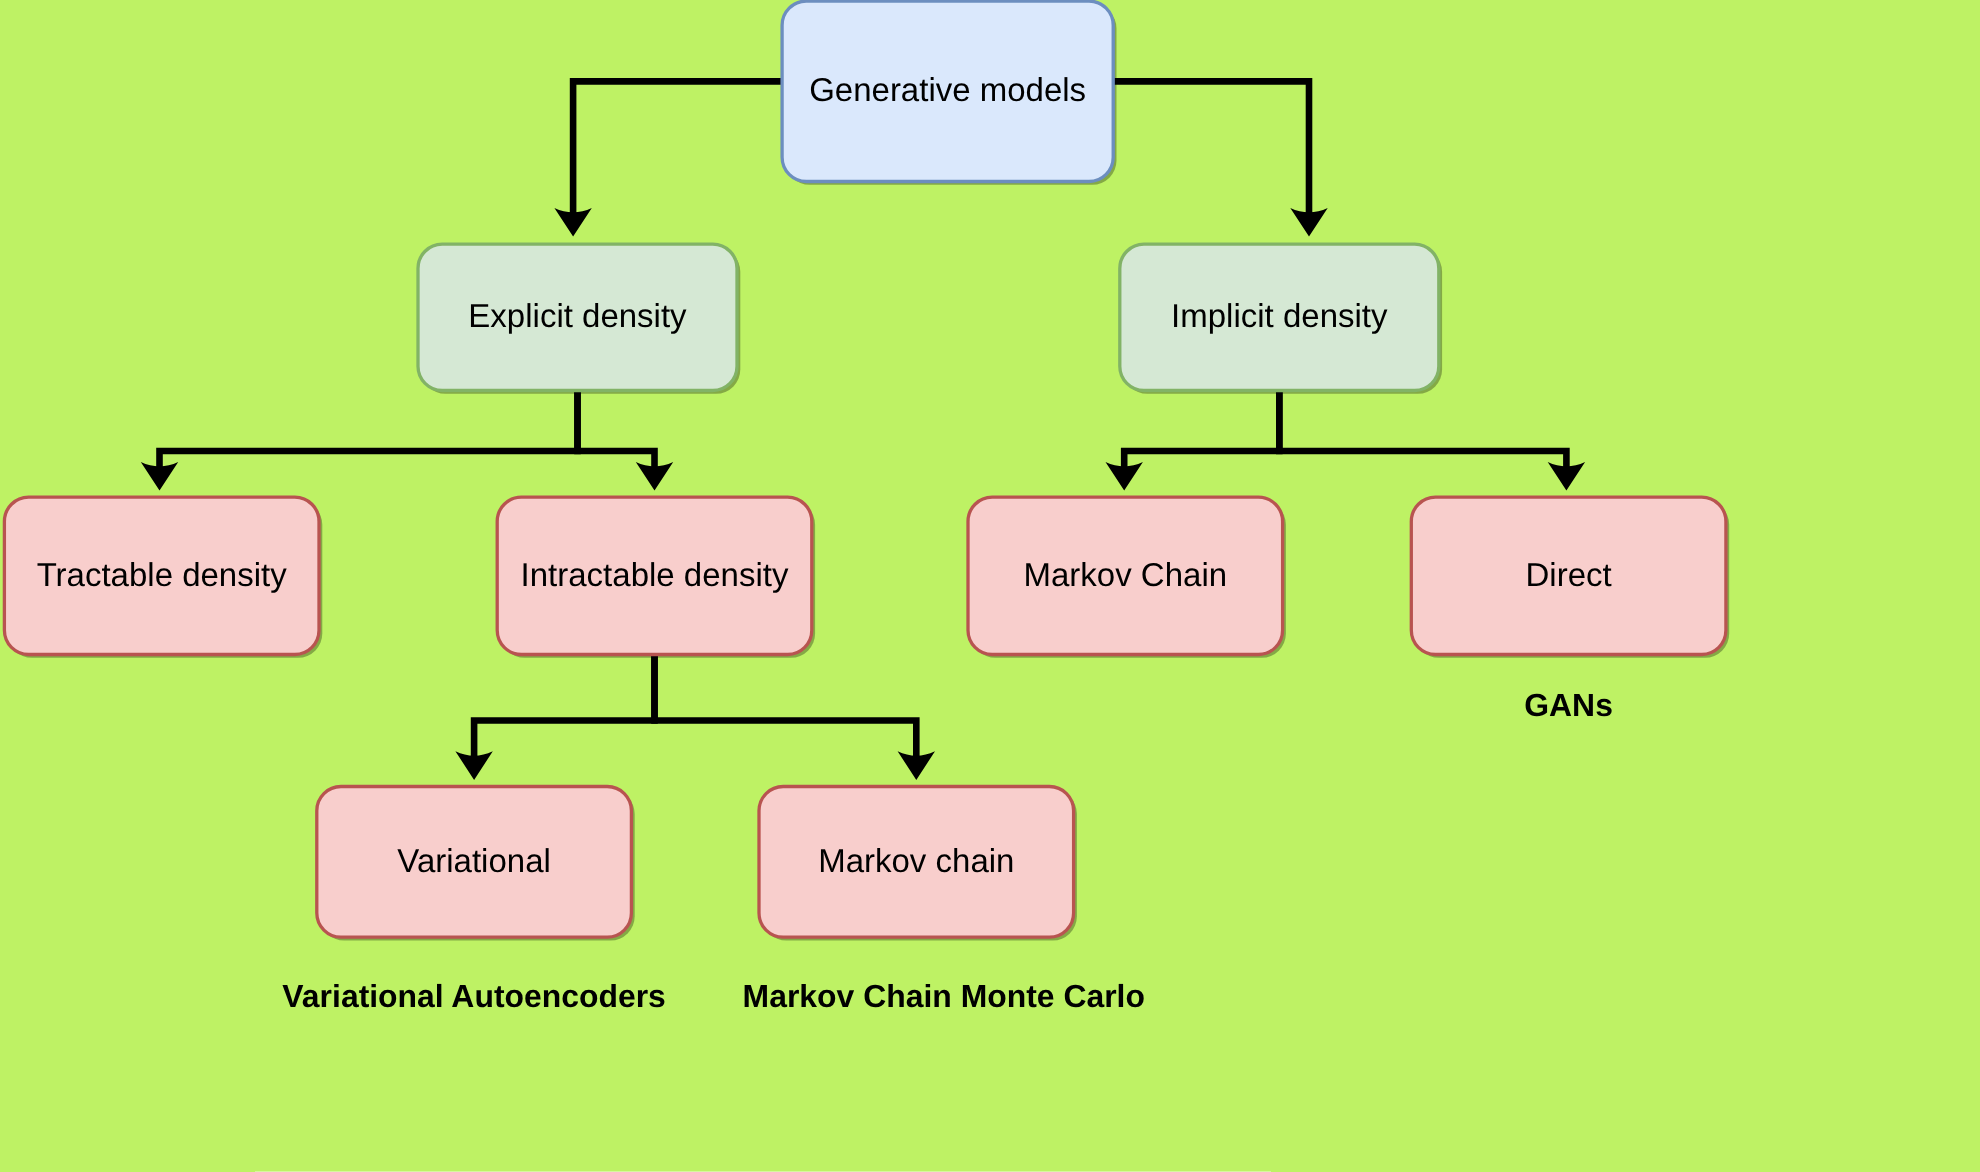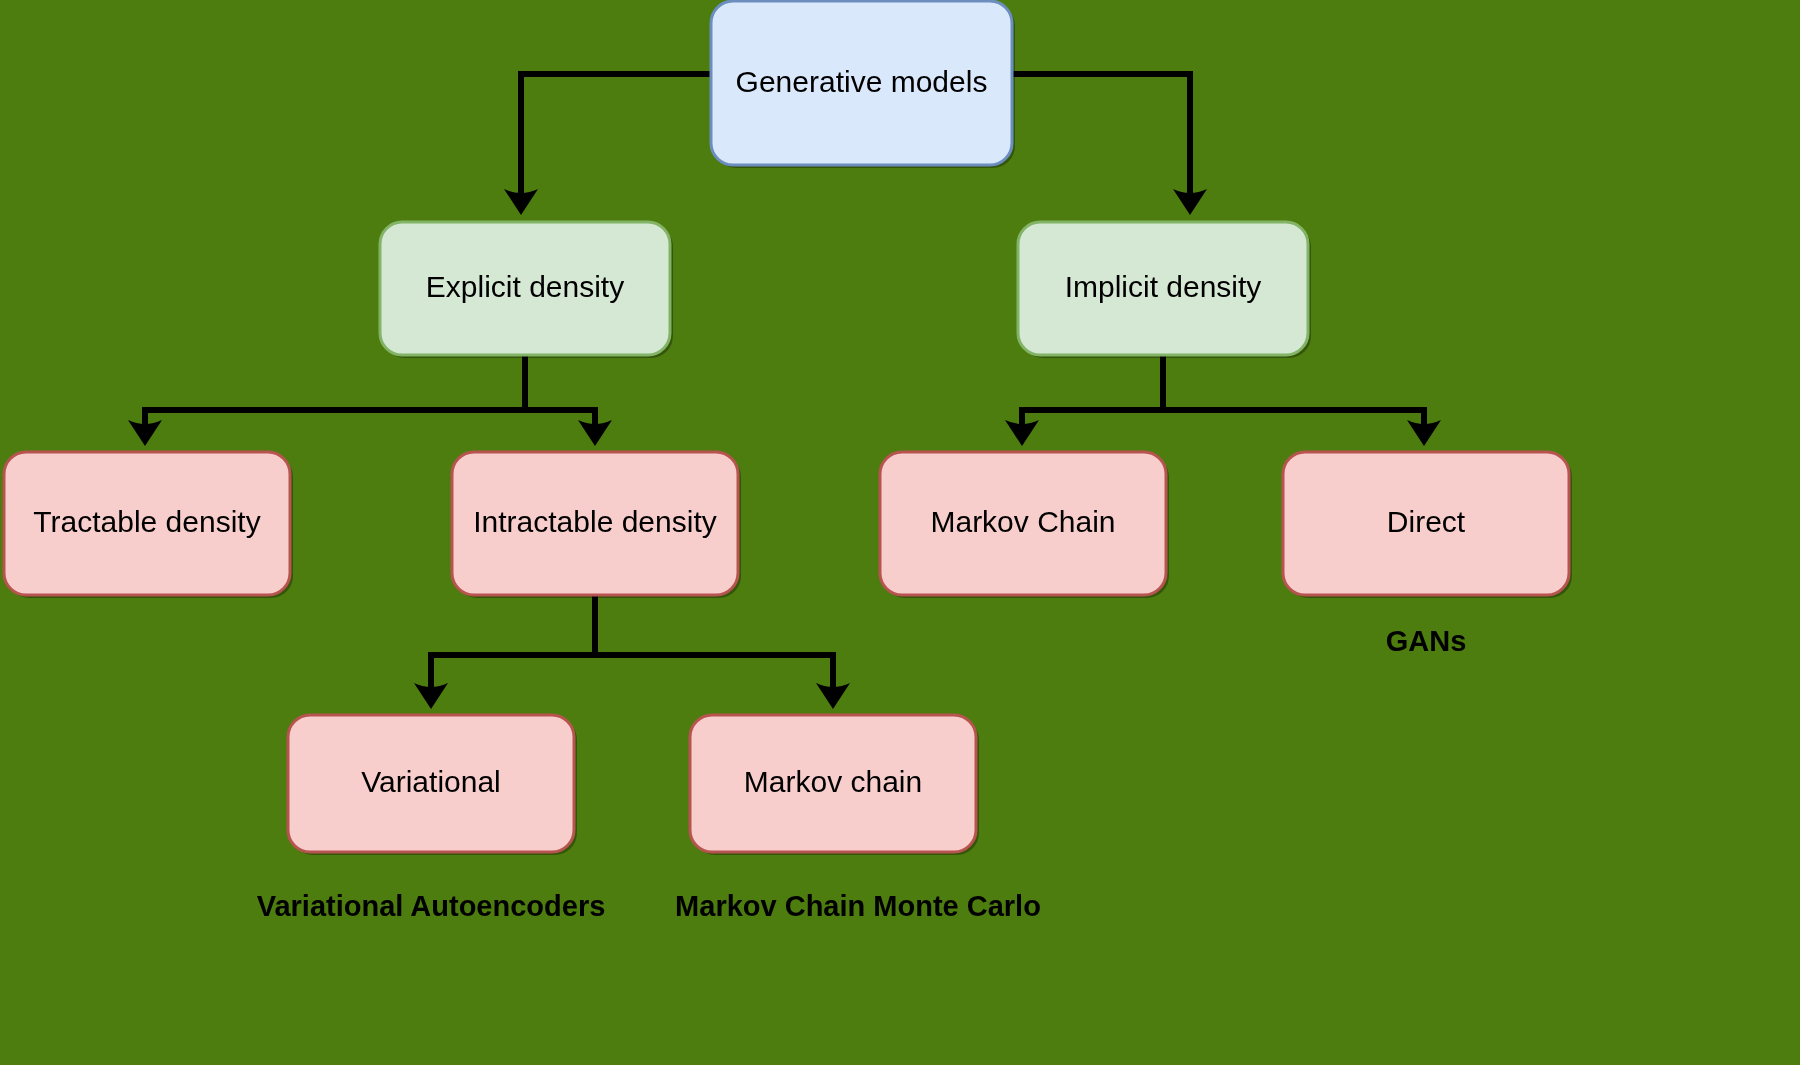--- a/index.html
+++ b/index.html
@@ -50,21 +50,21 @@
     stroke-linejoin: miter;
   }
   .arrow-head {
     fill: #000000;
     stroke: none;
   }
 </style>
 </head>
 <body>
 
-<div id="canvas" style="background: #4d7c0f;">
+<div id="canvas" style="background: #bef264;">
   <svg id="diagram-svg" viewBox="0 0 1800 1065" width="1800" height="1065">
     <g id="edges-layer">
         <g>
           <path d="M 711 74 L 521 74 L 521 206" class="edge-line"></path>
           <path d="M 504 189 Q 521 197 538 189 L 521 215 Z" class="arrow-head"></path>
         </g>
         <g>
           <path d="M 1012 74 L 1190 74 L 1190 206" class="edge-line"></path>
           <path d="M 1173 189 Q 1190 197 1207 189 L 1190 215 Z" class="arrow-head"></path>
         </g>

